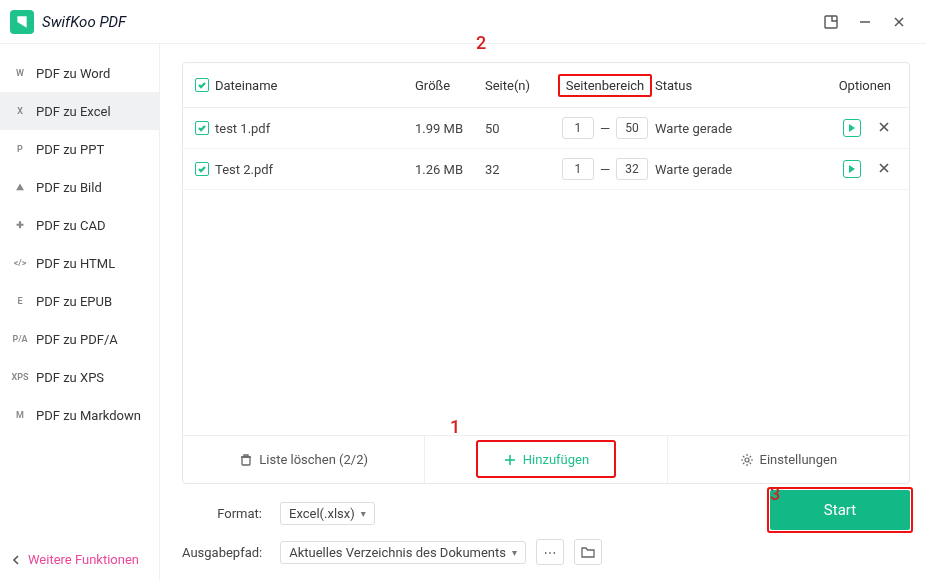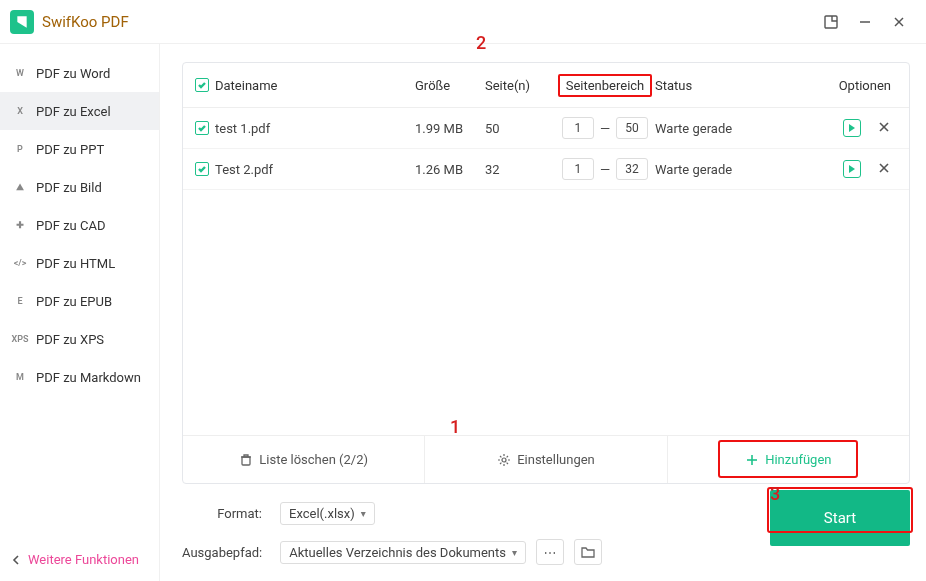--- a/index.html
+++ b/index.html
@@ -1,21 +1,21 @@
 <!DOCTYPE html>
 <html><head>
 <meta charset="utf-8">
 <style>
   * { box-sizing: border-box; margin: 0; padding: 0; font-family: -apple-system, "Segoe UI", Roboto, Arial, sans-serif; }
   body { width: 926px; height: 581px; background: #fff; font-size: 13px; color: #333; overflow: hidden; position: relative; }
   
   .titlebar { height: 44px; display: flex; align-items: center; padding: 0 10px; border-bottom: 1px solid #f0f0f0; }
   .logo { width: 24px; height: 24px; background: #1ec28b; border-radius: 4px; display:flex; align-items:center; justify-content:center; margin-right:8px; }
   .logo svg { width:14px; height:14px; }
-  .app-title { font-size: 15px; color:#a16207; }
+  .app-title { font-size: 15px; color:#0f172a;font-style:italic; }
   .tb-spacer { flex:1; }
   .tb-btn { width: 34px; height: 30px; display:flex; align-items:center; justify-content:center; color:#444; cursor:pointer; }
   .tb-btn svg { stroke:#555; }
   
   .main { display:flex; height: calc(100% - 44px); }
   
   .sidebar { width: 160px; padding-top: 10px; border-right: 1px solid #f0f0f0; display:flex; flex-direction:column; }
   .side-item { display:flex; align-items:center; gap:8px; height:38px; padding: 0 12px; cursor:pointer; font-size:13px; color:#333; }
   .side-item.active { background:#f0f1f3; }
   .side-ico { width:16px; height:16px; display:inline-flex; align-items:center; justify-content:center; font-size:9px; font-weight:600; color:#888; }
@@ -54,21 +54,21 @@
   .act-add { color:#1ec28b; }
   .red-box { position:absolute; border:2px solid #e11; border-radius:3px; pointer-events:none;}
   
   .bottom { padding-top:18px; display:flex; flex-direction:column; gap:14px; position:relative;}
   .brow { display:flex; align-items:center; gap:10px; font-size:13px; color:#444;}
   .label { min-width:80px;text-align:right; }
   .select { border:1px solid #ddd; border-radius:3px; padding:3px 8px; display:flex; align-items:center; gap:6px; background:#fff; cursor:pointer;margin-left:8px;}
   .select .chev { font-size:10px; color:#777;}
   .icon-btn { width:28px; height:26px; border:1px solid #ddd; border-radius:3px; display:flex; align-items:center; justify-content:center; cursor:pointer; }
   
-  .start-btn { position:absolute; right:0; top:6px; width:140px; height:56px; background:#12b886; color:#fff; font-size:15px; display:flex; align-items:center; justify-content:center; cursor:pointer; border-radius:2px;}
+  .start-btn { position:absolute; right:0; top:6px; width:140px; height:40px; background:#12b886; color:#fff; font-size:15px; display:flex; align-items:center; justify-content:center; cursor:pointer; border-radius:2px;}
   .start-outline { position:absolute; right:-3px; top:3px; width:146px; height:46px; border:2.5px solid #e11; border-radius:3px; pointer-events:none;}
   
   .anno { position:absolute; color:#d61f1f; font-size:18px; font-weight:500; pointer-events:none;}
 </style>
 </head>
 <body>
 
 <div class="titlebar">
   <div class="logo">
     <svg viewBox="0 0 24 24">
@@ -119,20 +119,24 @@
         <span class="side-ico">✚</span>
         <span>PDF zu CAD</span>
       </div>
     <div class="side-item">
         <span class="side-ico">&lt;/&gt;</span>
         <span>PDF zu HTML</span>
       </div>
     <div class="side-item">
         <span class="side-ico">E</span>
         <span>PDF zu EPUB</span>
+      </div>
+    <div class="side-item">
+        <span class="side-ico">P/A</span>
+        <span>PDF zu PDF/A</span>
       </div>
     <div class="side-item">
         <span class="side-ico">XPS</span>
         <span>PDF zu XPS</span>
       </div>
     <div class="side-item">
         <span class="side-ico">M</span>
         <span>PDF zu Markdown</span>
       </div>
     <div class="side-spacer"></div>
@@ -236,35 +240,35 @@
       <div class="tbody-spacer"></div>
 
       <div class="action-bar">
         <div class="act">
           <svg width="14" height="14" viewBox="0 0 14 14" fill="none" stroke="#666" stroke-width="1.3">
               <rect x="3" y="4" width="8" height="8" rx="1"></rect>
               <path d="M2 4h10M5 4V2h4v2"></path>
             </svg>
           <span>Liste löschen (2/2)</span>
         </div>
-        <div class="act">
-          <svg width="14" height="14" viewBox="0 0 14 14" fill="none" stroke="#666" stroke-width="1.2">
-              <circle cx="7" cy="7" r="2"></circle>
-              <path d="M7 1v2M7 11v2M1 7h2M11 7h2M3 3l1.4 1.4M9.6 9.6L11 11M11 3l-1.4 1.4M4.4 9.6L3 11"></path>
-            </svg>
-          <span>Einstellungen</span>
-        </div>
         <div class="act act-add">
           <svg width="14" height="14" viewBox="0 0 14 14" fill="none" stroke="#1ec28b" stroke-width="1.6">
               <line x1="7" y1="2" x2="7" y2="12"></line>
               <line x1="2" y1="7" x2="12" y2="7"></line>
             </svg>
           <span>Hinzufügen</span>
           <div class="red-box" style="left:50%; transform:translateX(-50%); top:4px; width:140px; height:38px;"></div>
         </div>
+        <div class="act">
+          <svg width="14" height="14" viewBox="0 0 14 14" fill="none" stroke="#666" stroke-width="1.2">
+              <circle cx="7" cy="7" r="2"></circle>
+              <path d="M7 1v2M7 11v2M1 7h2M11 7h2M3 3l1.4 1.4M9.6 9.6L11 11M11 3l-1.4 1.4M4.4 9.6L3 11"></path>
+            </svg>
+          <span>Einstellungen</span>
+        </div>
       </div>
     </div>
 
     <div class="bottom">
       <div class="brow">
         <span class="label">Format:</span>
         <div class="select">
           <span>Excel(.xlsx)</span>
           <span class="chev">▾</span>
         </div>

